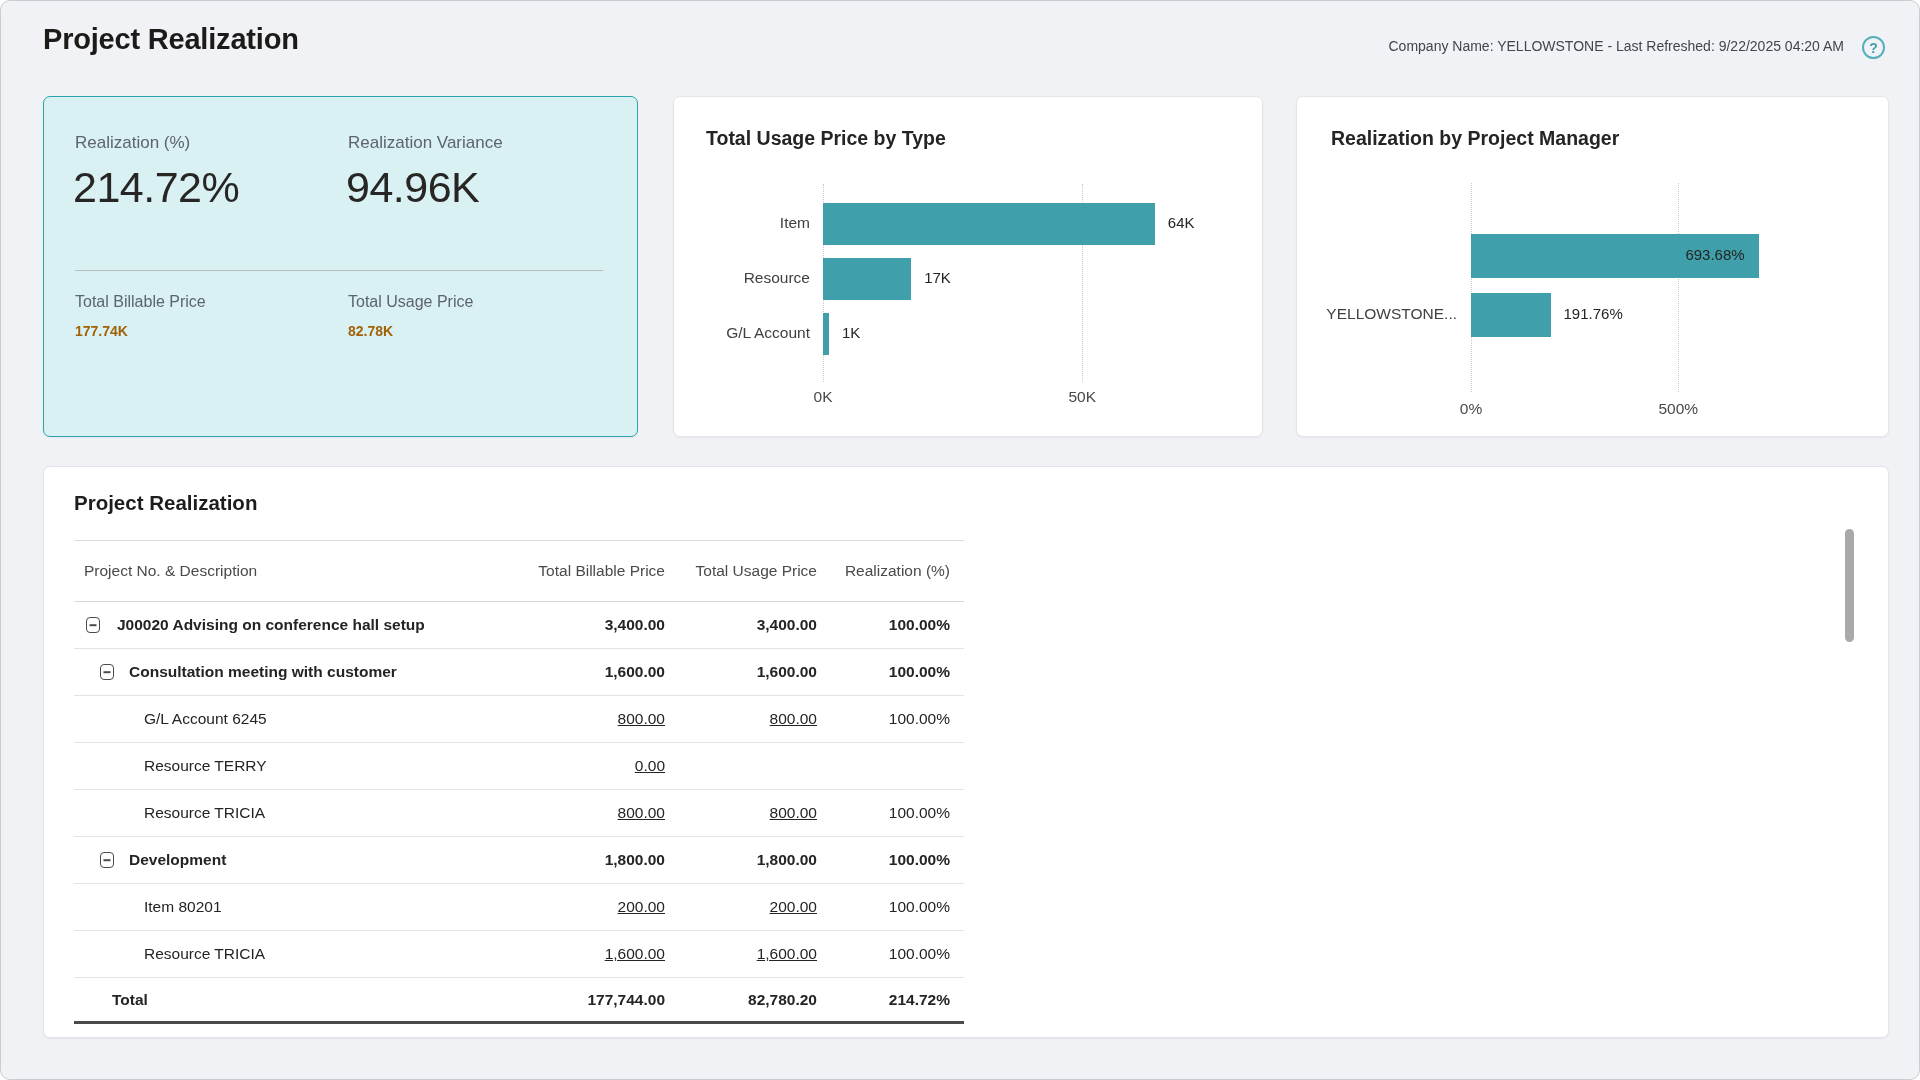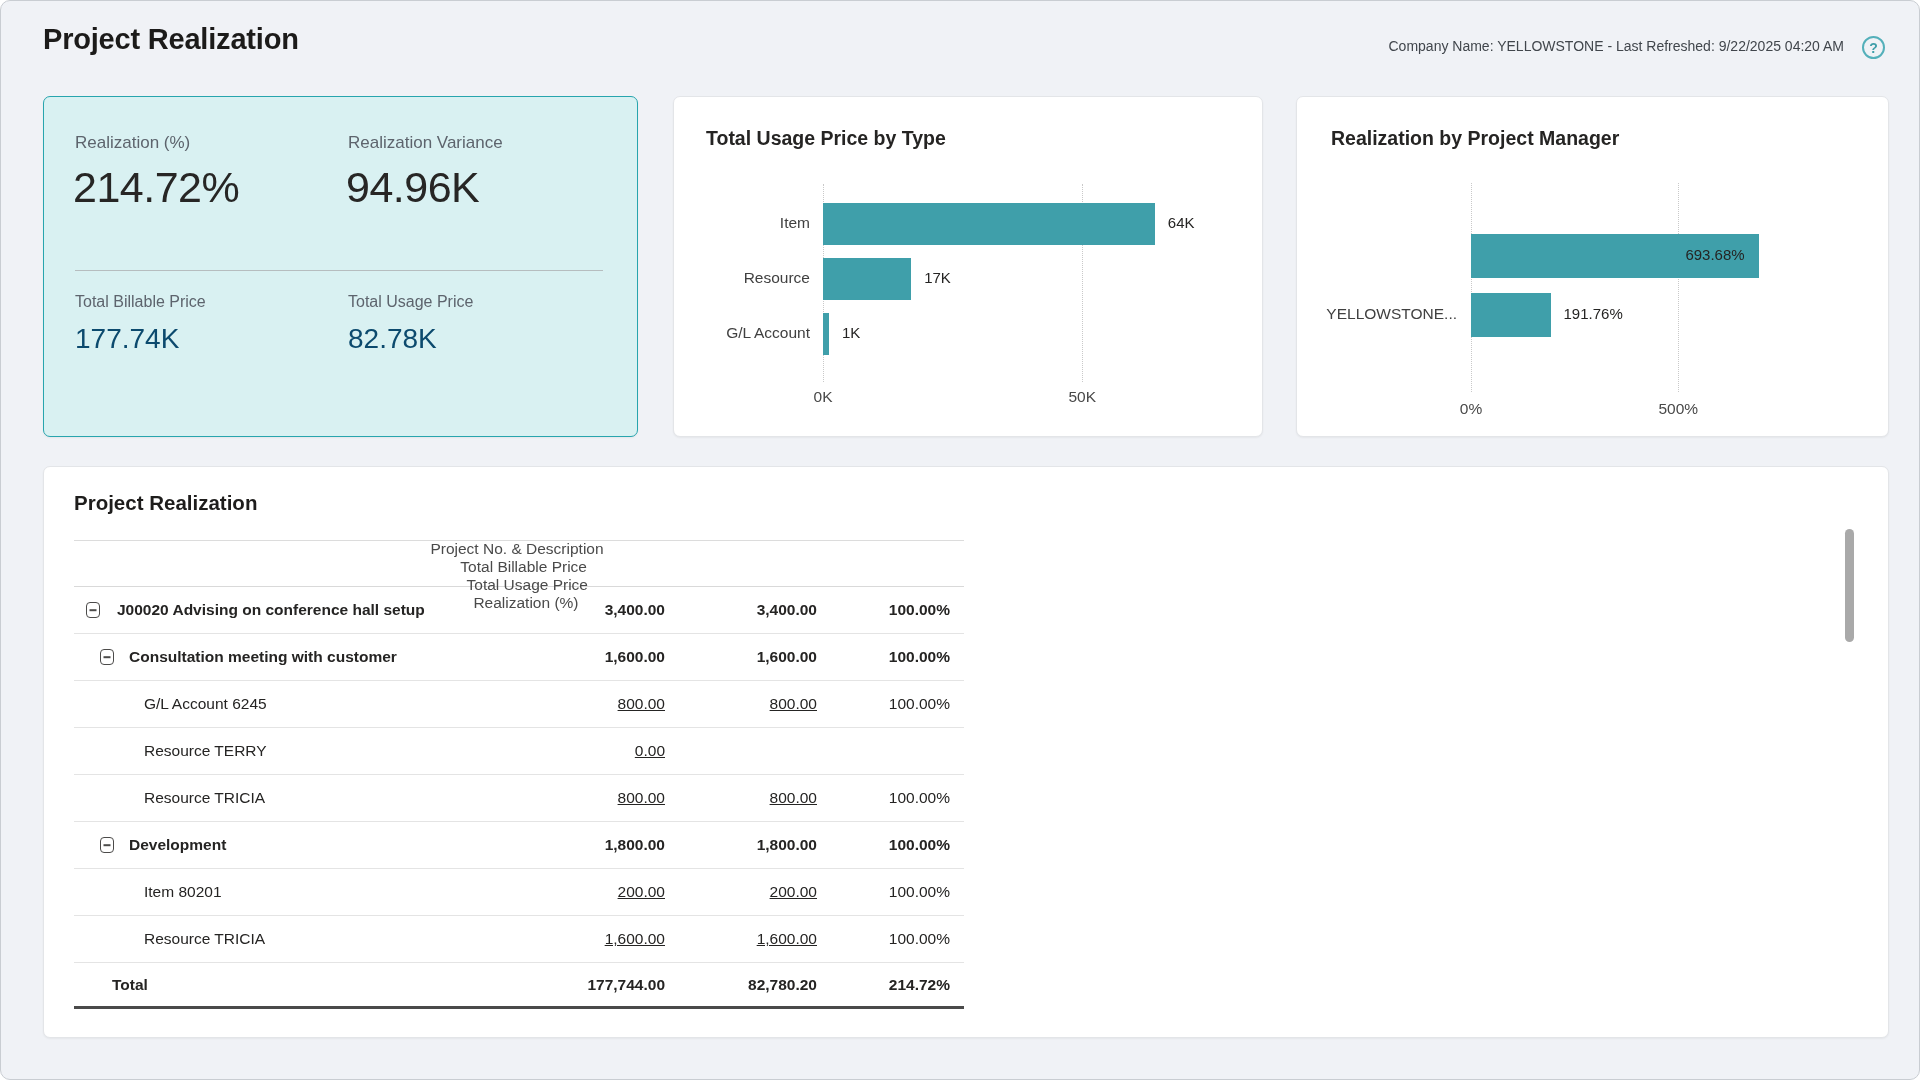--- a/index.html
+++ b/index.html
@@ -18,39 +18,39 @@
   .card.kpi{left:42px;top:95px;width:595px;height:341px;background:#d9f1f2;border:1px solid #28a5ae;}
   .card.chart-a{left:672px;top:95px;width:590px;height:341px;}
   .card.chart-b{left:1295px;top:95px;width:593px;height:341px;text-decoration:underline;}
   .card.table-card{left:42px;top:465px;width:1846px;height:572px;}
 
   
   .kpi-label{position:absolute;font-size:17px;color:#5d646d;}
   .kpi-value-lg{position:absolute;font-size:43px;font-weight:400;color:#272625;letter-spacing:-0.5px;}
   .kpi-divider{position:absolute;left:31px;top:173px;width:528px;height:1px;background:#b6bdbf;}
   .kpi-label-sm{position:absolute;font-size:16px;color:#5d646d;}
-  .kpi-value-sm{position:absolute;font-size:28px;font-weight:400;color:#0c4a6e;}
+  .kpi-value-sm{position:absolute;font-size:14px;font-weight:700;color:#a16207;}
 
   
   .chart-title{position:absolute;left:32px;top:30px;font-size:19.5px;font-weight:600;color:#252423;}
   .card.chart-b .chart-title{left:34px;}
   .plot{position:absolute;left:0;top:0;width:100%;height:100%;}
   .gridline{position:absolute;width:0;border-left:1px dotted #c9c9c9;}
   .bar{position:absolute;background:#3f9faa;cursor:pointer;}
   .cat-label{position:absolute;font-size:15.5px;color:#404040;text-align:right;white-space:nowrap;}
   .val-label{position:absolute;font-size:15px;color:#252423;white-space:nowrap;}
   .val-label.inside{text-align:right;}
   .tick-label{position:absolute;font-size:15.5px;color:#494949;text-align:center;width:70px;}
 
   
   .table-title{position:absolute;left:30px;top:24px;font-size:20.5px;font-weight:600;color:#1e1d1c;}
   .title-underline{position:absolute;left:30px;top:73px;width:890px;height:1px;background:#dcdcdc;}
   .tgrid{position:absolute;left:30px;top:73px;width:890px;}
   .trow{display:flex;align-items:center;height:47px;border-bottom:1px solid #e4e4e4;padding-right:14px;}
-  .trow.thead{height:47px;border-bottom:1px solid #d9d9d9;color:#4a4a4a;flex-direction:column;}
+  .trow.thead{height:62px;border-bottom:1px solid #d9d9d9;color:#4a4a4a;}
   .cell{font-size:15.5px;}
   .cell.desc{flex:1 1 auto;position:relative;height:100%;display:flex;align-items:center;}
   .cell.num{width:150px;text-align:right;flex:0 0 auto;}
   .cell.num.c3{width:152px;}
   .cell.num.c4{width:133px;}
   .trow.bold .cell{font-weight:700;}
   .thead .cell{font-weight:400;font-size:15.5px;}
   .thead .cell.desc{padding-left:10px;}
   .collapse-box{position:absolute;top:50%;transform:translateY(-50%);width:14px;height:16px;border:1px solid #4c4b4a;border-radius:4px;cursor:pointer;background:#fff;}
   .collapse-box::after{content:"";position:absolute;left:50%;top:50%;transform:translate(-50%,-50%);width:7px;height:1.6px;background:#4c4b4a;}

